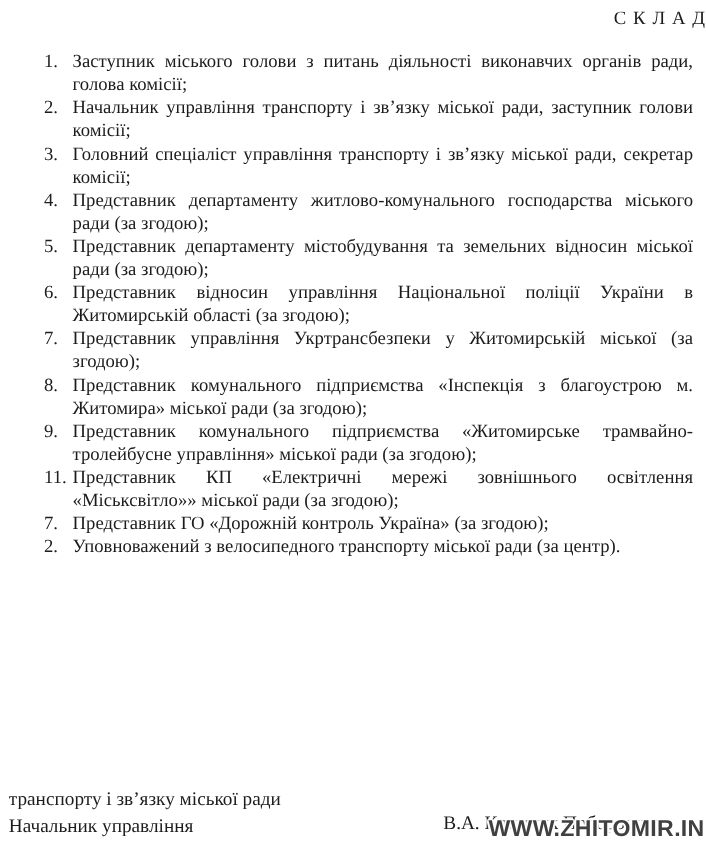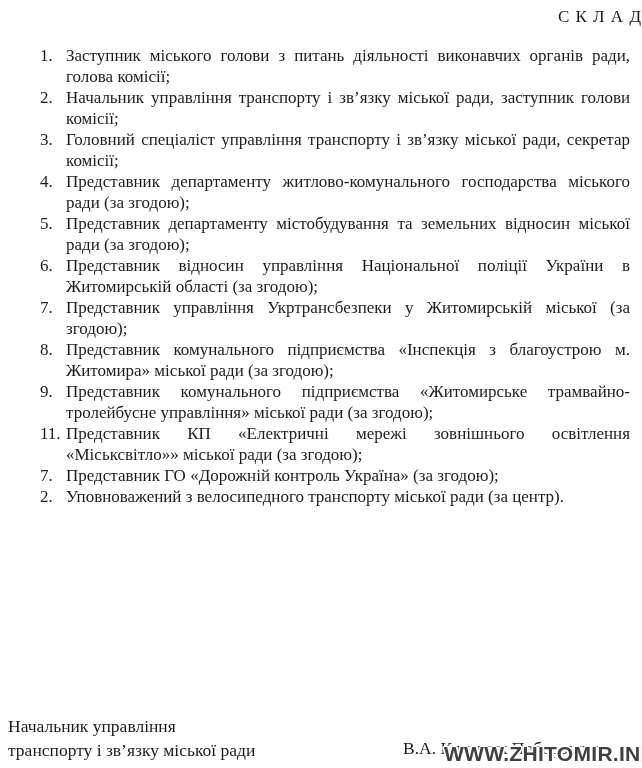--- a/index.html
+++ b/index.html
@@ -123,21 +123,21 @@
         <span class="num">7.</span>
         <span class="txt">Представник ГО «Дорожній контроль Україна» (за згодою);</span>
       </div>
     <div class="item">
         <span class="num">2.</span>
         <span class="txt">Уповноважений з велосипедного транспорту міської ради (за центр).</span>
       </div>
   </div>
 
   <div class="footer-left">
+    <div>транспорту і зв’язку міської ради</div>
     <div>Начальник управління</div>
-    <div>транспорту і зв’язку міської ради</div>
   </div>
 
   <div class="signature">В.А. Климчук Поборончук</div>
 
   <div class="watermark">WWW.ZHITOMIR.INFO</div>
 
 </div>
 
 </body></html>

